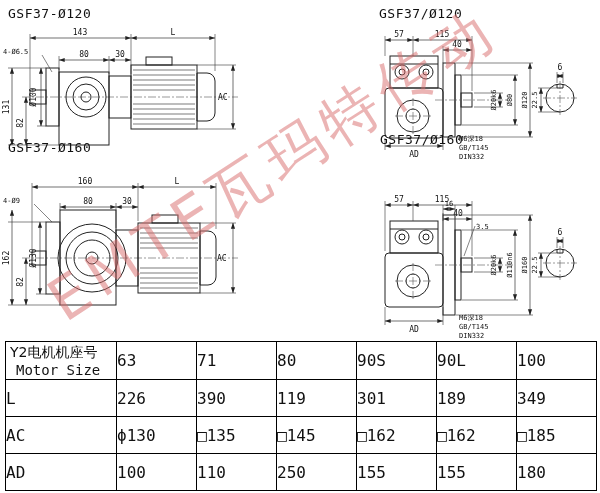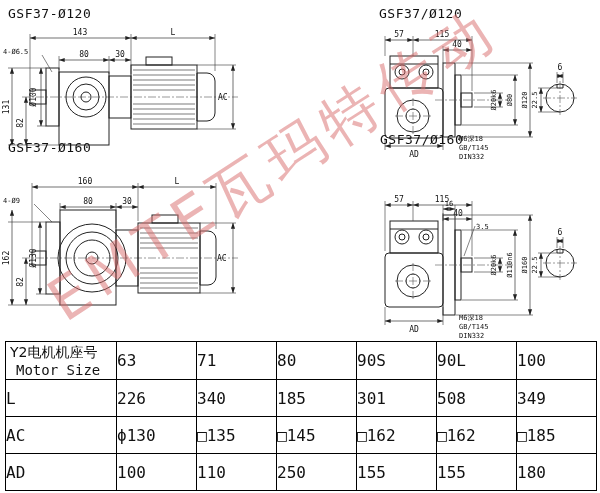--- a/index.html
+++ b/index.html
@@ -348,24 +348,24 @@
         <td>63</td>
         <td>71</td>
         <td>80</td>
         <td>90S</td>
         <td>90L</td>
         <td>100</td>
       </tr>
       <tr>
         <th>L</th>
         <td>226</td>
-        <td>340</td>
-        <td>185</td>
+        <td>390</td>
+        <td>119</td>
         <td>301</td>
-        <td>508</td>
+        <td>189</td>
         <td>349</td>
       </tr>
       <tr>
         <th>AC</th>
         <td>ϕ130</td>
         <td>□135</td>
         <td>□145</td>
         <td>□162</td>
         <td>□162</td>
         <td>□185</td>

